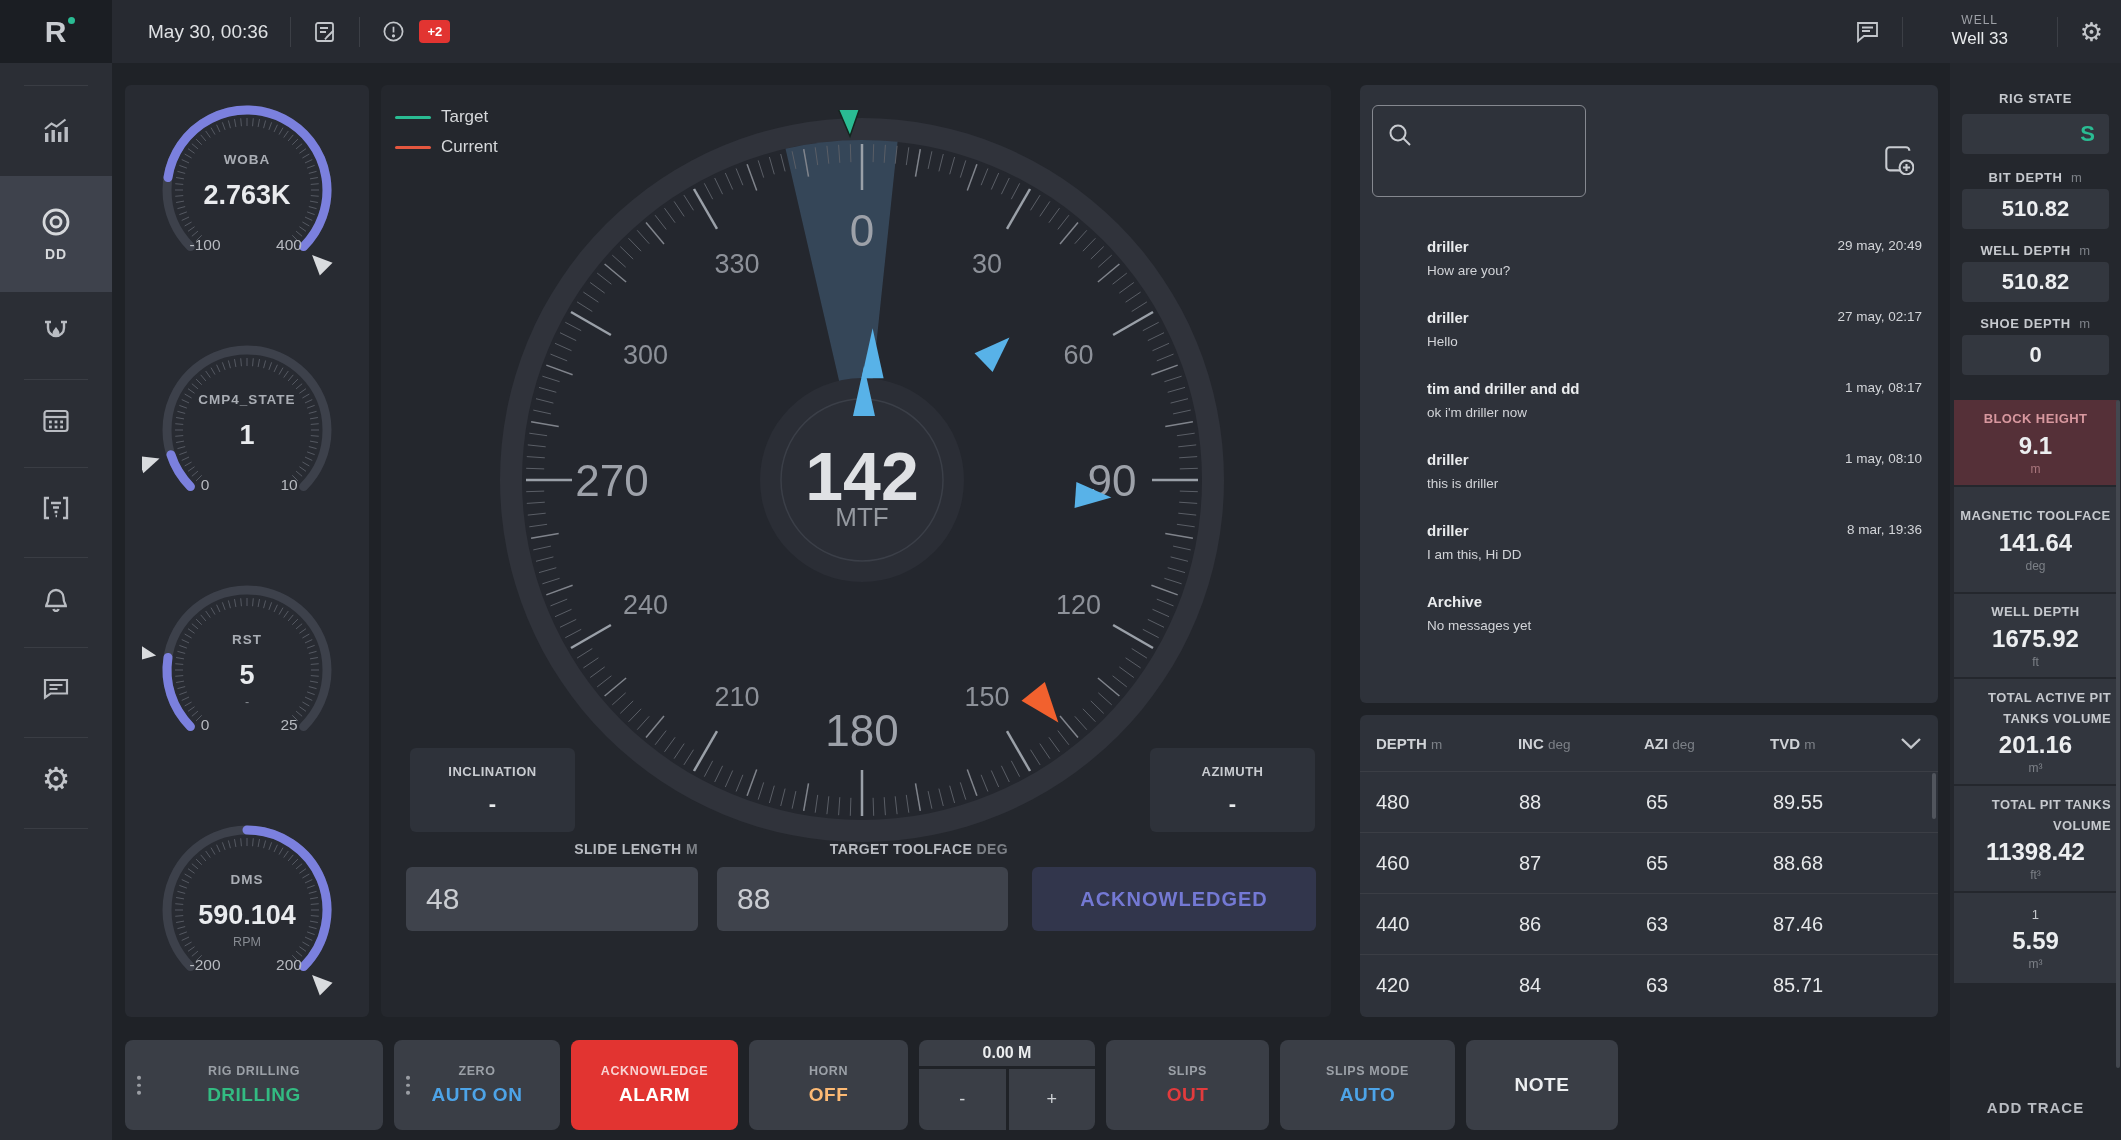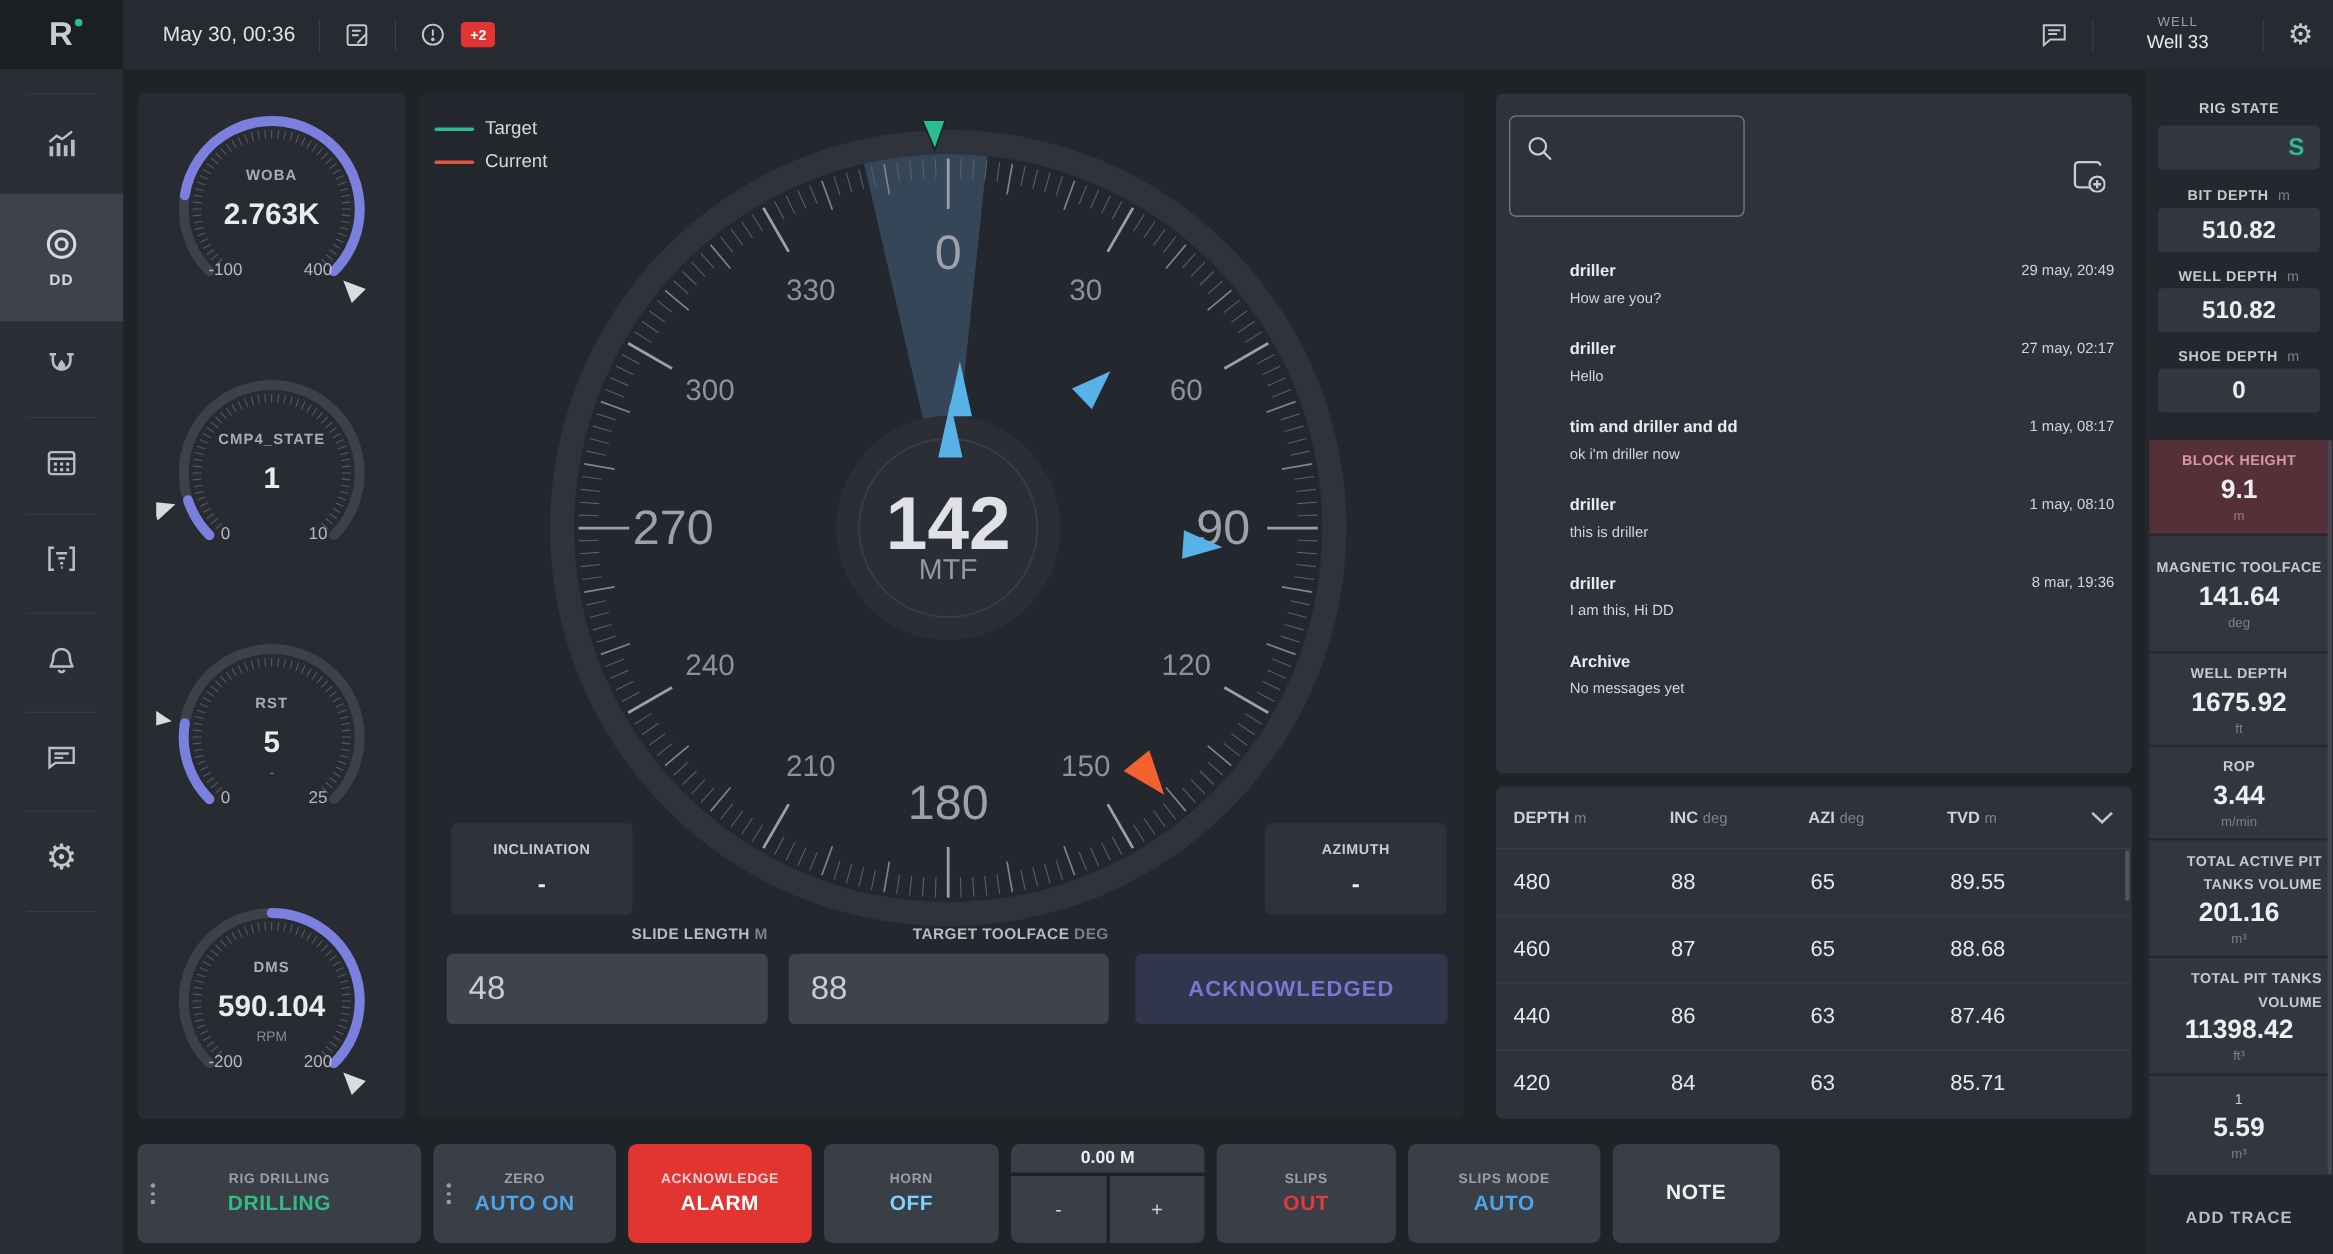--- a/index.html
+++ b/index.html
@@ -840,25 +840,20 @@
     <div class="trace" style="height:105px;">
       <div class="t-label">MAGNETIC TOOLFACE</div>
       <div class="t-value">141.64</div>
       <div class="t-unit">deg</div>
     </div>
     <div class="trace" style="height:83px;">
       <div class="t-label">WELL DEPTH</div>
       <div class="t-value">1675.92</div>
       <div class="t-unit">ft</div>
     </div>
-    <div class="trace" style="height:83px;">
-      <div class="t-label">ROP</div>
-      <div class="t-value">3.44</div>
-      <div class="t-unit">m/min</div>
-    </div>
     <div class="trace" style="height:105px;">
       <div class="t-label">TOTAL ACTIVE PIT TANKS VOLUME</div>
       <div class="t-value">201.16</div>
       <div class="t-unit">m³</div>
     </div>
     <div class="trace" style="height:105px;">
       <div class="t-label">TOTAL PIT TANKS VOLUME</div>
       <div class="t-value">11398.42</div>
       <div class="t-unit">ft³</div>
     </div>
@@ -890,21 +885,21 @@
       </span>
     <span class="bb-label">ZERO</span>
     <span class="bb-value" style="color: rgb(77, 164, 232);">AUTO ON</span>
   </div>
   <div class="bb-btn alarm" style="width:167px;">
     <span class="bb-label">ACKNOWLEDGE</span>
     <span class="bb-value">ALARM</span>
   </div>
   <div class="bb-btn" style="width:159px;">
     <span class="bb-label">HORN</span>
-    <span class="bb-value" style="color: #7dd3fc;">OFF</span>
+    <span class="bb-value" style="color: #fdba74;">OFF</span>
   </div>
   <div class="stepper">
     <div class="stepper-head">0.00 M</div>
     <div class="stepper-body">
       <div class="stepper-minus">-</div>
       <div class="stepper-plus">+</div>
     </div>
   </div>
   <div class="bb-btn" style="width:163px;">
     <span class="bb-label">SLIPS</span>

